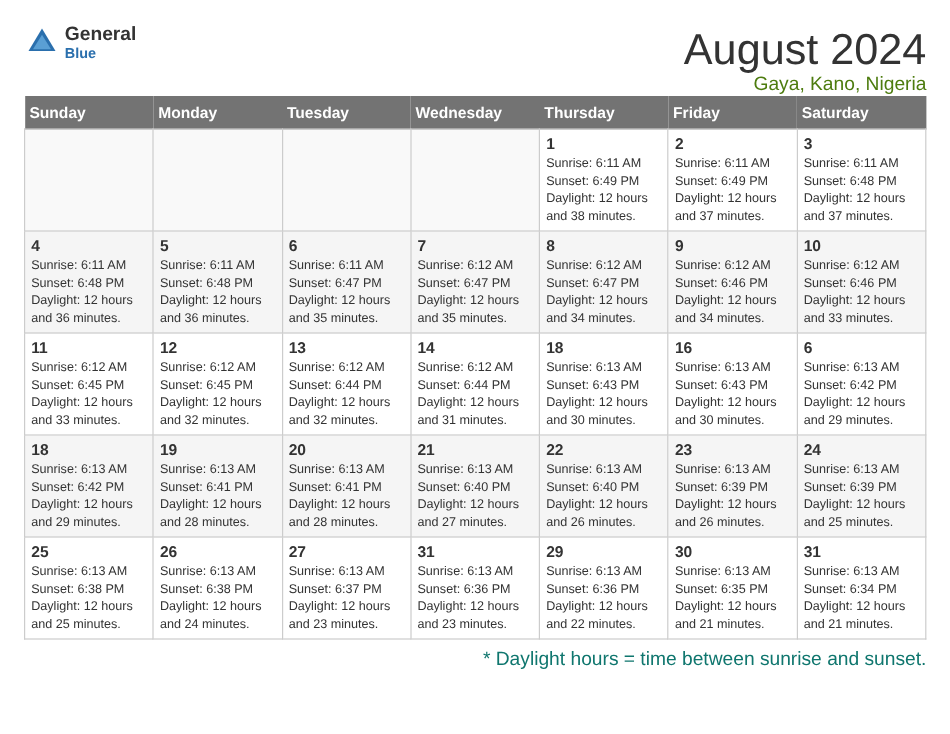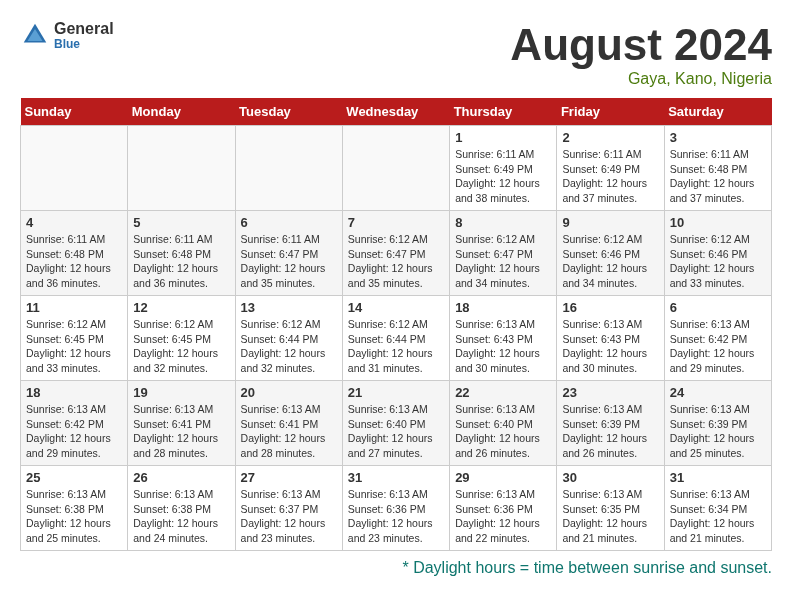--- a/index.html
+++ b/index.html
@@ -7,21 +7,21 @@
       font-family: Arial, sans-serif;
       background: #fff;
       width: 792px;
       min-height: 612px;
       padding: 20px;
     }
     .header {
       display: flex;
       justify-content: space-between;
       align-items: flex-start;
-      margin-bottom: 10px;
+      margin-bottom: 0;
     }
     .logo {
       display: flex;
       align-items: center;
       gap: 4px;
     }
     .logo-text {
       display: flex;
       flex-direction: column;
       line-height: 1.1;
@@ -37,35 +37,35 @@
       color: #2a6fad;
     }
     .logo-icon {
       width: 30px;
       height: 30px;
     }
     .title-section {
       text-align: right;
     }
     .month-year {
-      font-size: 44px;
-      font-weight: bold;
+      font-size: 36px;
+      font-weight: normal;
       color: #333;
     }
     .location {
       font-size: 16px;
       color: #4d7c0f;
     }
     table {
       width: 100%;
       border-collapse: collapse;
       table-layout: fixed;
     }
     th {
-      background-color: #b91c1c;
+      background-color: #737373;
       color: white;
       padding: 6px 4px;
       text-align: left;
       font-size: 13px;
       font-weight: bold;
     }
     td {
       border: 1px solid #ccc;
       vertical-align: top;
       padding: 4px 5px;

